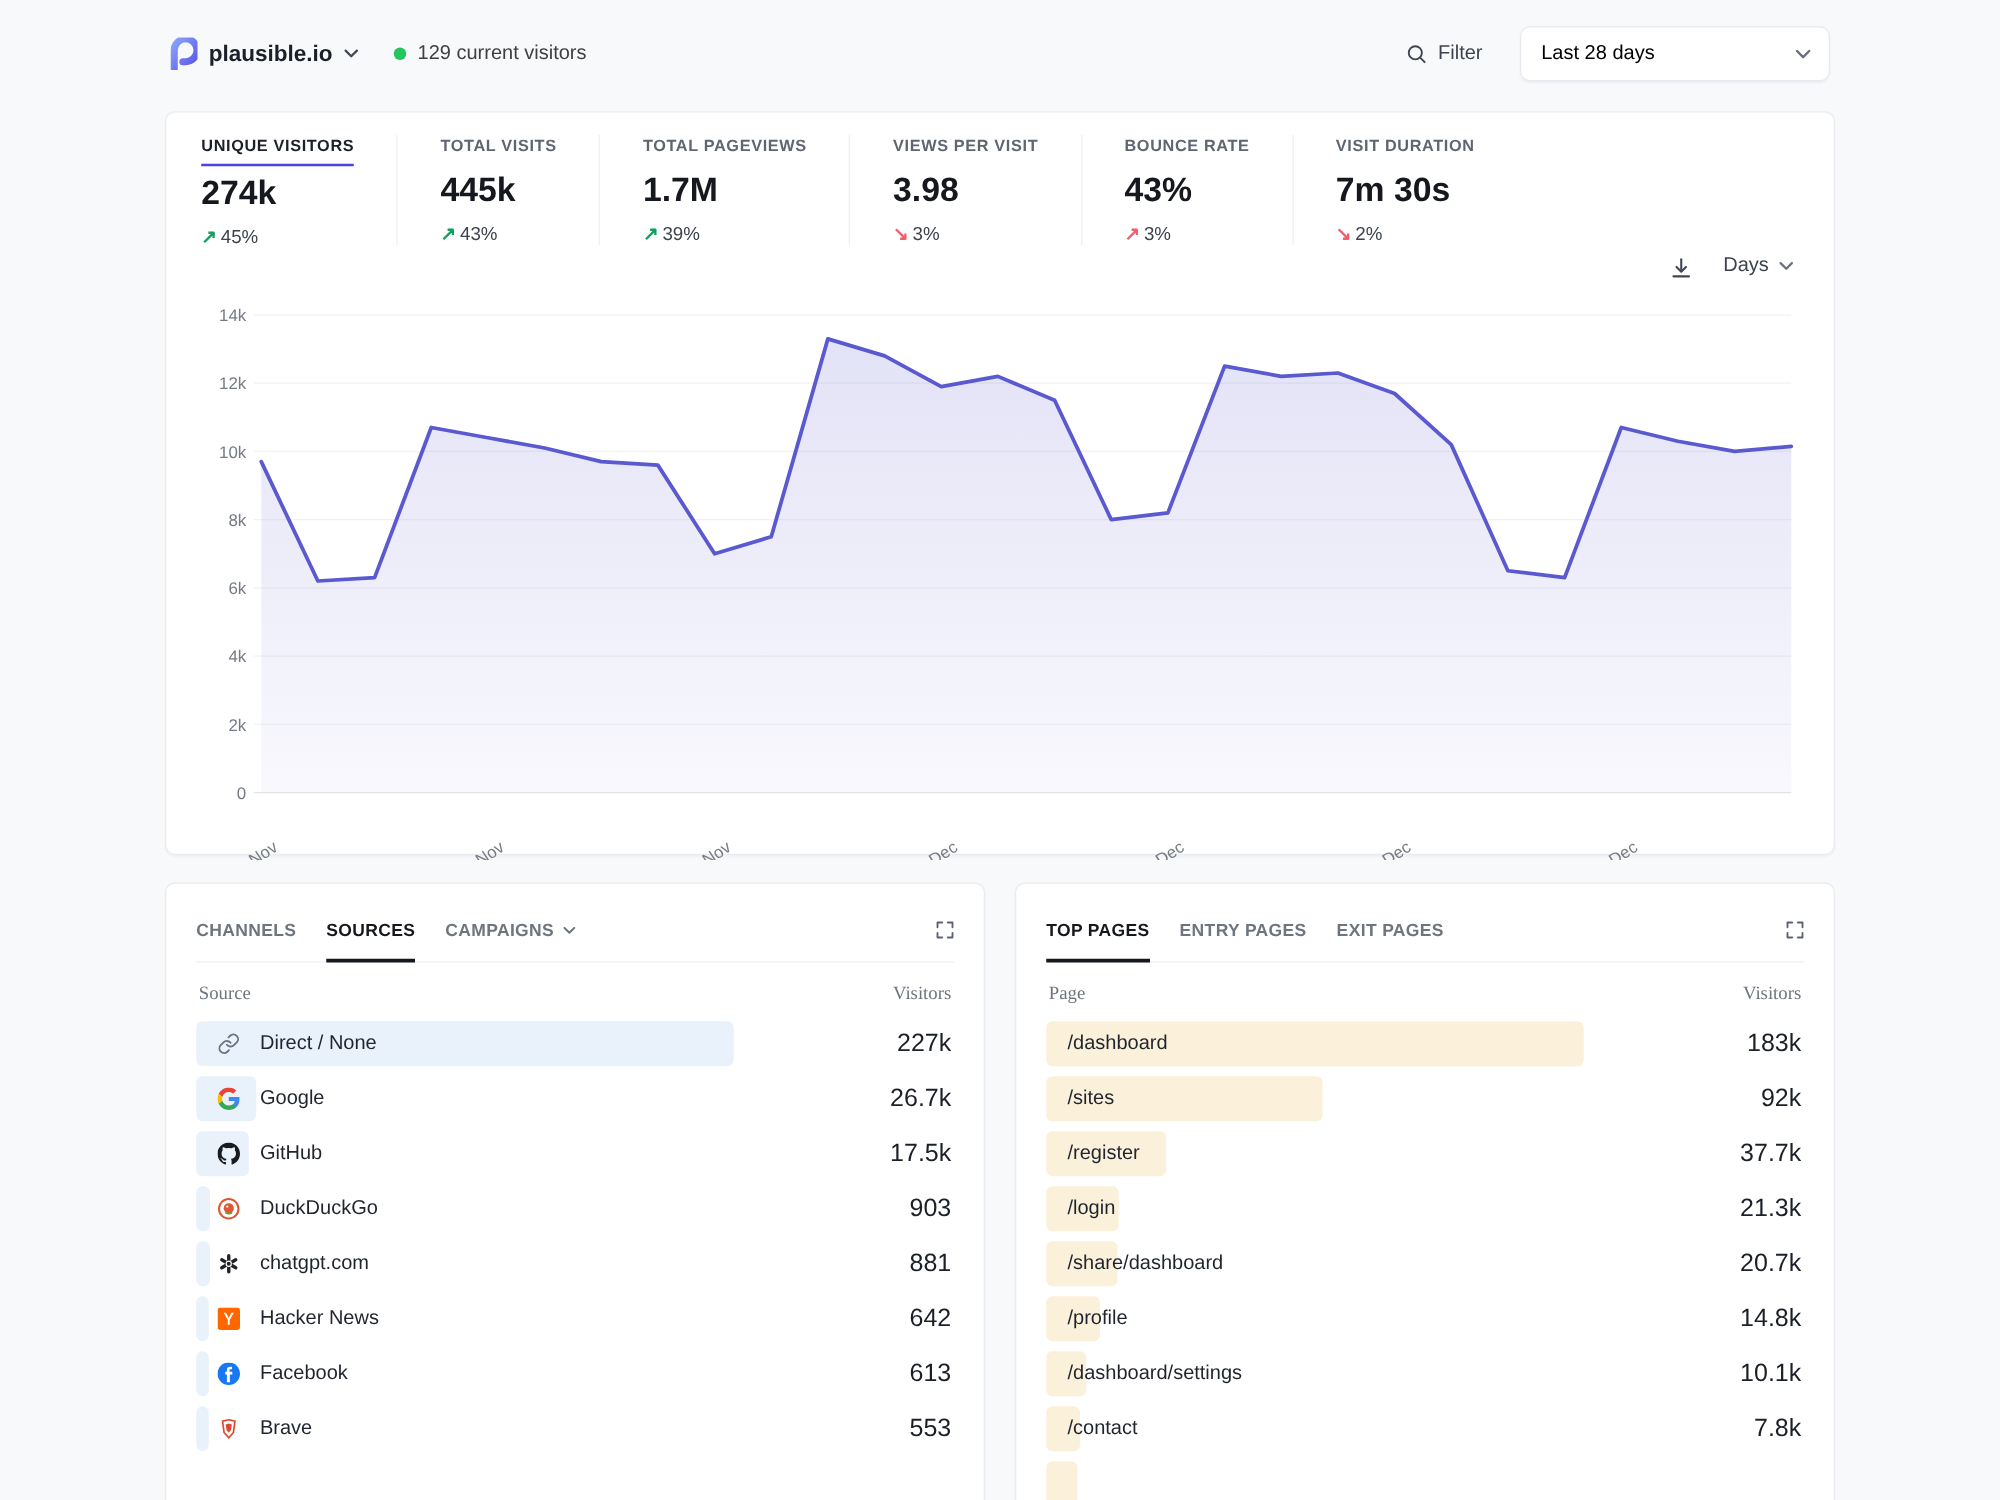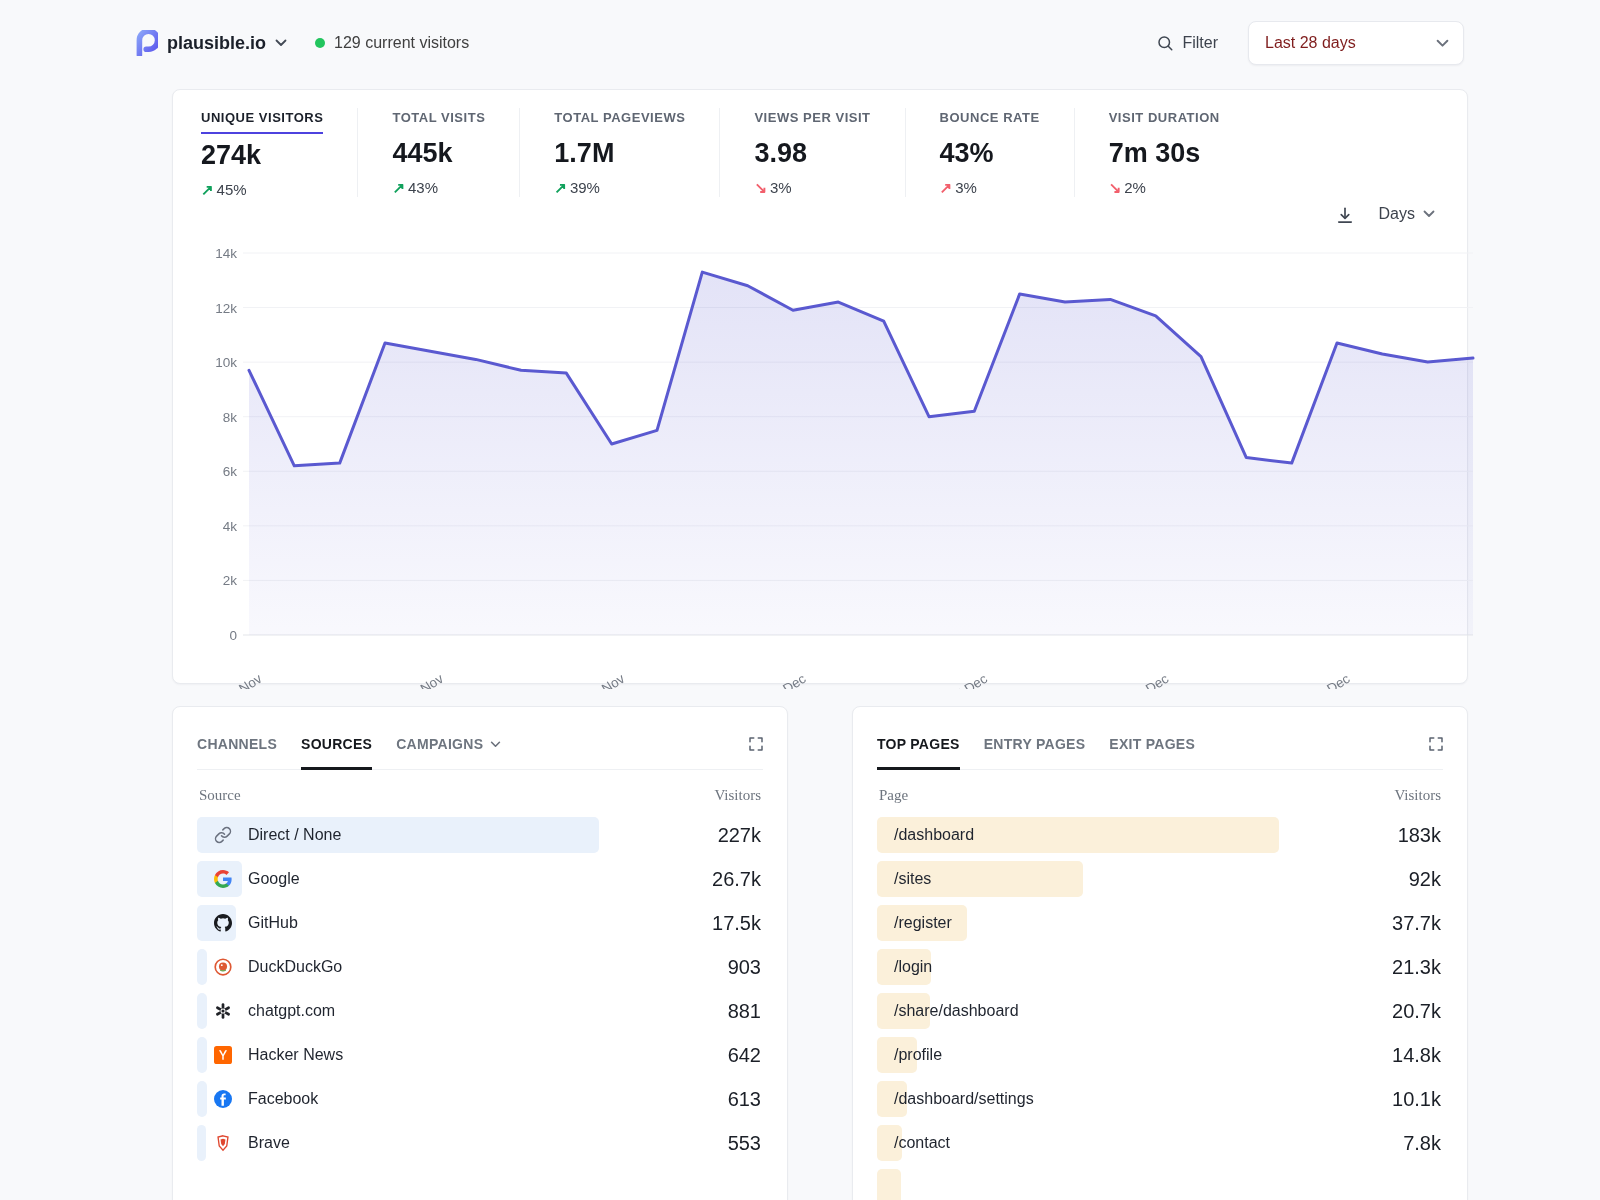--- a/index.html
+++ b/index.html
@@ -15,24 +15,24 @@
   .topbar { display:flex; align-items:center; justify-content:space-between; height:46px; padding:0 4px; }
   .topbar-left { display:flex; align-items:center; gap:28px; }
   .site-switcher { display:flex; align-items:center; gap:9px; background:none; border:none; cursor:pointer; font-family:inherit; }
   .site-name { font-size:18px; font-weight:bold; color:#1b202a; }
   .chev { color:#434a55; display:inline-flex; }
   .chev-sm { color:#6b717c; display:inline-flex; }
   .visitors { display:flex; align-items:center; gap:9px; font-size:16px; color:#404040; }
   .green-dot { width:10px; height:10px; border-radius:50%; background:#22c55e; display:inline-block; }
   .topbar-right { display:flex; align-items:center; gap:30px; }
   .filter-btn { display:flex; align-items:center; gap:8px; font-size:16px; color:#3d434d; background:none; border:none; cursor:pointer; font-family:inherit; }
-  .daterange { display:flex; align-items:center; justify-content:space-between; width:216px; height:44px; padding:0 14px 0 16px; background:#fff; border:1px solid #e7e9ee; border-radius:8px; box-shadow:0 1px 2px rgba(16,24,40,.05); font-size:16px; font-weight:500; color:#7f1d1d; cursor:pointer; font-family:inherit; }
+  .daterange { display:flex; align-items:center; justify-content:space-between; width:248px; height:44px; padding:0 14px 0 16px; background:#fff; border:1px solid #e7e9ee; border-radius:8px; box-shadow:0 1px 2px rgba(16,24,40,.05); font-size:16px; font-weight:500; color:#000000; cursor:pointer; font-family:inherit; }
 
   
-  .card { background:#fff; border:1px solid #e9ebef; border-radius:8px; box-shadow:0 1px 2px rgba(16,24,40,.04);margin-left:40px; }
+  .card { background:#fff; border:1px solid #e9ebef; border-radius:8px; box-shadow:0 1px 2px rgba(16,24,40,.04); }
   .main-card { margin-top:23px; padding:18px 28px 16px; height:595px; }
 
   
   .stats { display:flex; align-items:flex-start; }
   .stat { padding:0 34px; border-left:1px solid #eef0f3; cursor:pointer; }
   .stat:first-child { padding-left:0; border-left:none; }
   .stat-label { display:inline-block; font-size:13px; font-weight:bold; letter-spacing:.04em; color:#5f6672; padding-bottom:7px; white-space:nowrap; }
   .stat.active .stat-label { color:#1b202a; border-bottom:2px solid var(--accent,#4d42df); }
   .stat-valrow { display:flex; align-items:flex-start; gap:10px; margin-top:6px;flex-direction:column; }
   .stat-value { font-size:27px; font-weight:bold; color:#15181e; white-space:nowrap; }

